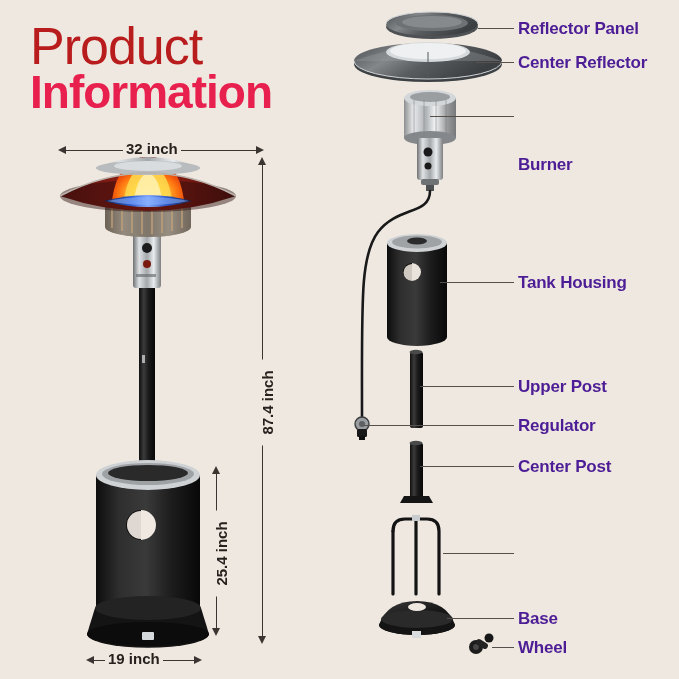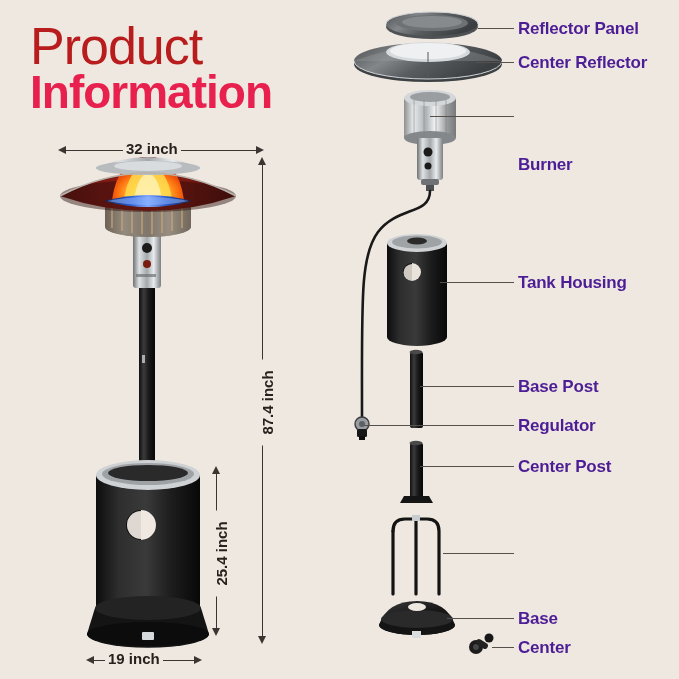--- a/index.html
+++ b/index.html
@@ -295,29 +295,29 @@
   <div class="leader" style="left:476px;top:62px;width:38px;"></div>
   <div class="lbl" style="left:518px;top:53px;text-align:right;">Center Reflector</div>
 
   <div class="leader" style="left:430px;top:116px;width:84px;"></div>
   <div class="lbl" style="left:518px;top:107px;margin-top:48px;">Burner</div>
 
   <div class="leader" style="left:440px;top:282px;width:74px;"></div>
   <div class="lbl" style="left:518px;top:273px;text-align:center;">Tank Housing</div>
 
   <div class="leader" style="left:420px;top:386px;width:94px;"></div>
-  <div class="lbl" style="left:518px;top:377px;">Base Post</div>
+  <div class="lbl" style="left:518px;top:377px;">Upper Post</div>
 
   <div class="leader" style="left:364px;top:425px;width:150px;"></div>
   <div class="lbl" style="left:518px;top:416px;">Regulator</div>
 
   <div class="leader" style="left:420px;top:466px;width:94px;"></div>
   <div class="lbl" style="left:518px;top:457px;">Center Post</div>
 
   <div class="leader" style="left:443px;top:553px;width:71px;"></div>
 
   <div class="leader" style="left:447px;top:618px;width:67px;"></div>
   <div class="lbl" style="left:518px;top:609px;">Base</div>
 
   <div class="leader" style="left:492px;top:647px;width:22px;"></div>
-  <div class="lbl" style="left:518px;top:638px;">Center</div>
+  <div class="lbl" style="left:518px;top:638px;">Wheel</div>
 
 </div>
 
 </body></html>

